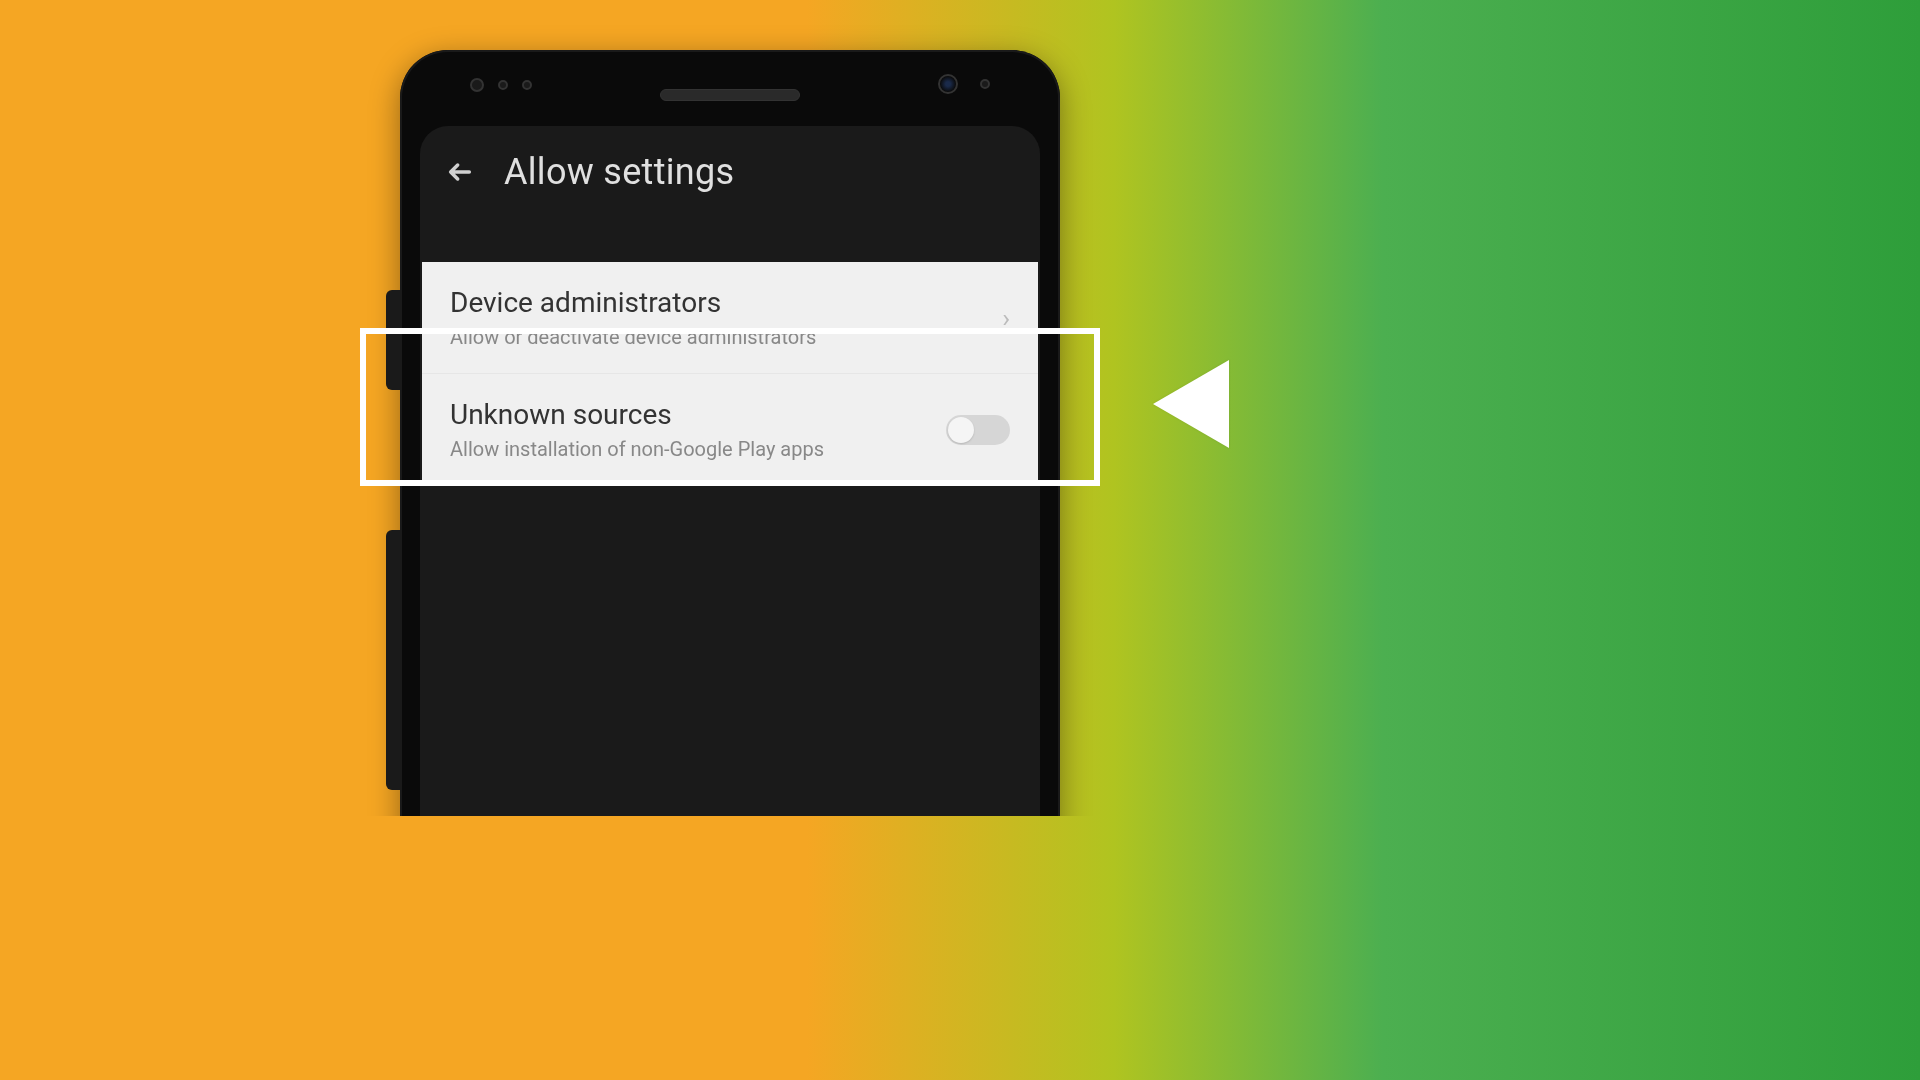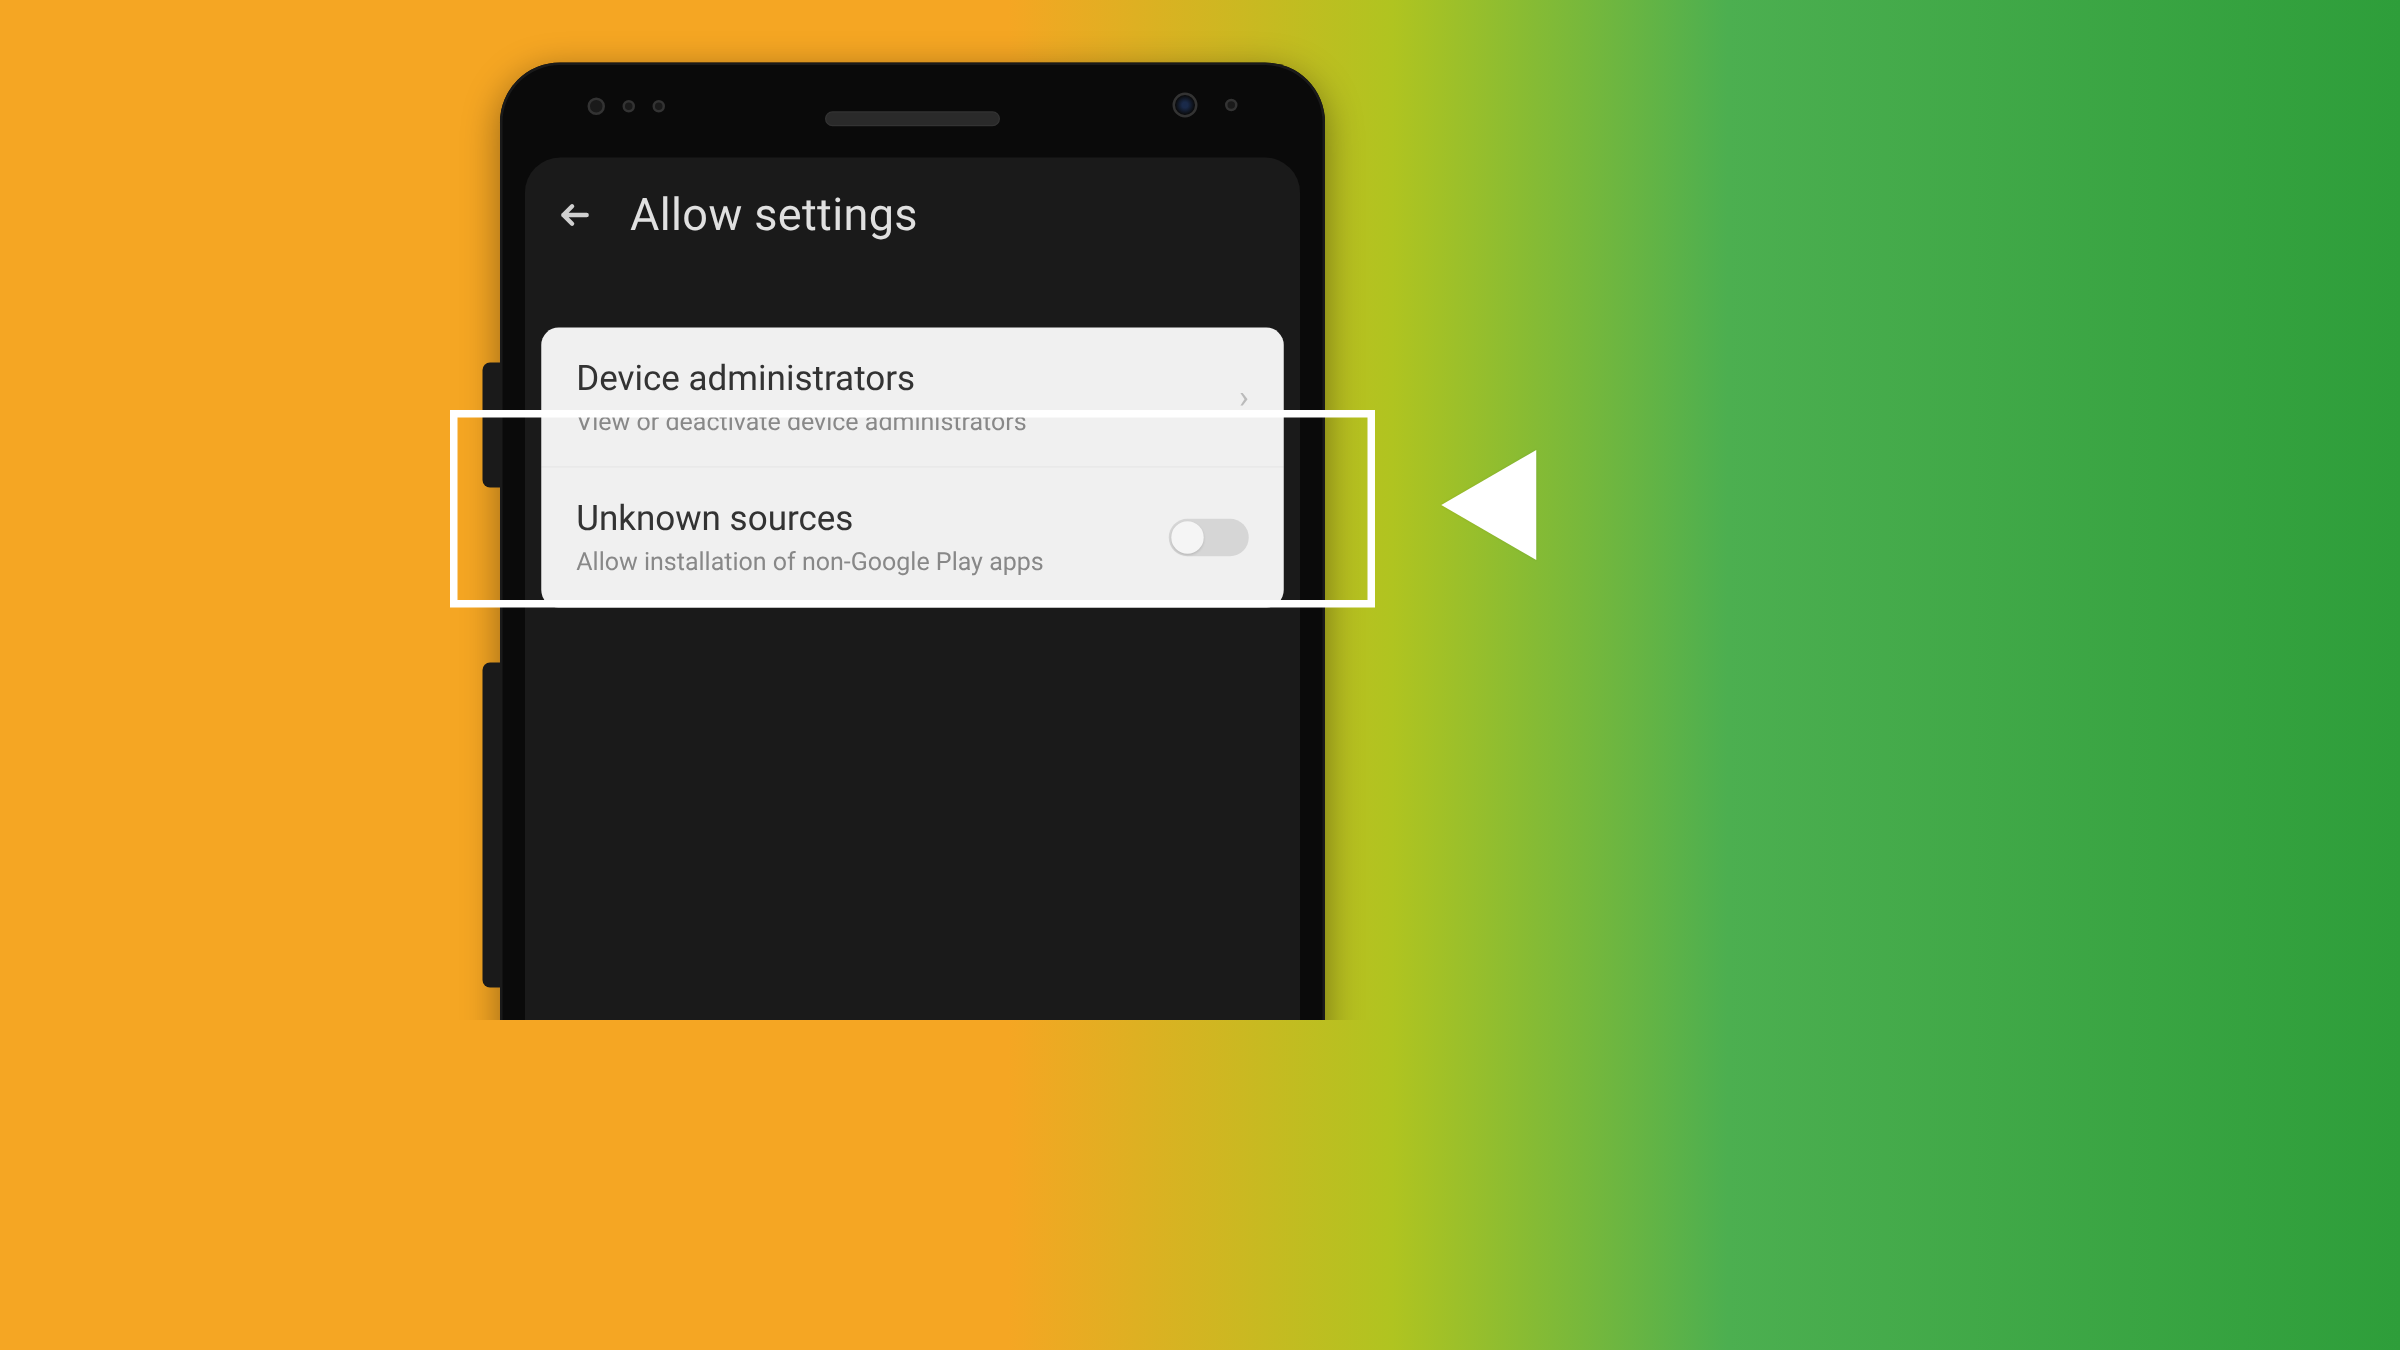--- a/index.html
+++ b/index.html
@@ -114,24 +114,23 @@
     .back-icon svg { fill: none; stroke: #d0d0d0; stroke-width: 3; stroke-linecap: round; stroke-linejoin: round; }
     .appbar-title {
       font-size: 36px;
       font-weight: 400;
       color: #e0e0e0;
       letter-spacing: 0.3px;
     }
 
     
     .settings-panel {
-      margin: 44px 13px 0;
+      margin: 44px 2px 0;
       background: #f0f0f0;
       filter: blur(0.4px);
-      border-radius: 14px;
     }
     .setting-row {
       padding: 24px 28px;
       border-bottom: 1px solid rgba(0,0,0,0.04);
       display: flex;
       align-items: center;
       justify-content: space-between;
       cursor: pointer;
     }
     .setting-text { flex: 1; }
@@ -216,21 +215,21 @@
             <path d="M20 12H4M10 6l-6 6 6 6"></path>
           </svg>
       </div>
       <div class="appbar-title">Allow settings</div>
     </div>
 
     <div class="settings-panel">
       <div class="setting-row">
         <div class="setting-text">
           <div class="setting-title">Device administrators</div>
-          <div class="setting-sub">View or deactivate device administrators</div>
+          <div class="setting-sub">Allow or deactivate device administrators</div>
         </div>
         <div class="chevron">›</div>
       </div>
 
       <div class="setting-row">
         <div class="setting-text">
           <div class="setting-title">Unknown sources</div>
           <div class="setting-sub">Allow installation of non-Google Play apps</div>
         </div>
         <div class="toggle"></div>

